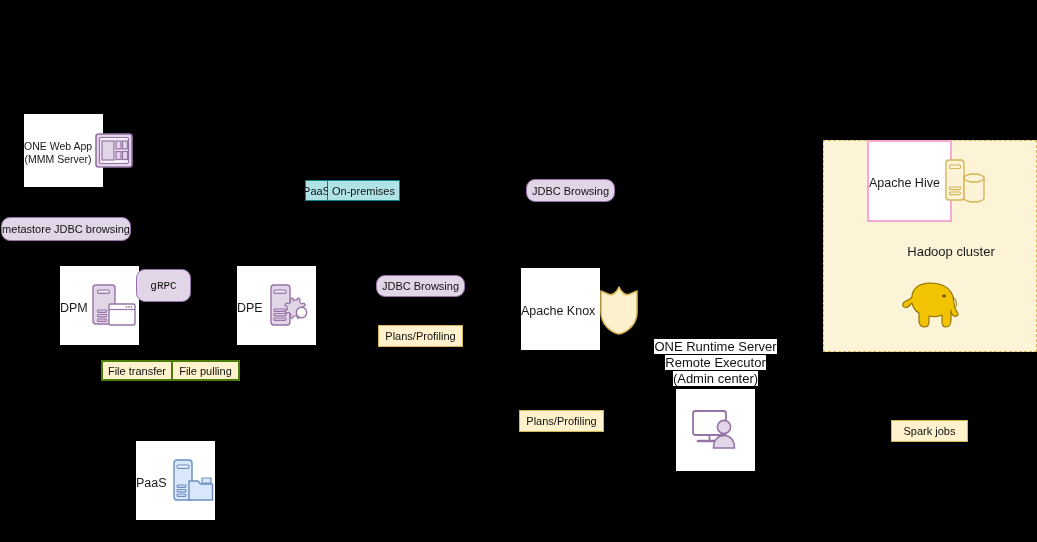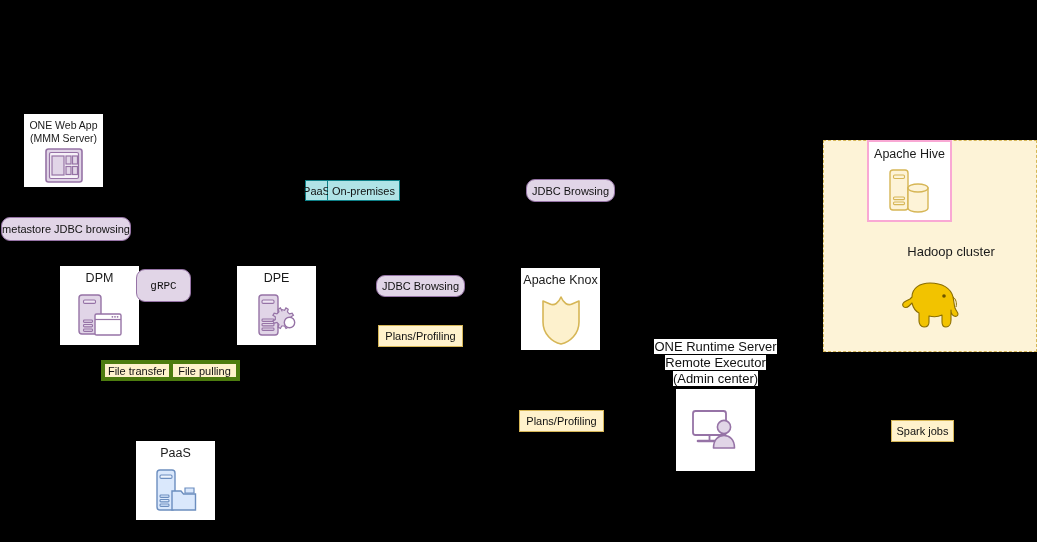--- a/index.html
+++ b/index.html
@@ -2,21 +2,21 @@
 <html><head>
 <meta charset="utf-8">
 <style>
   html,body{margin:0;padding:0;background:#000;}
   body{width:1037px;height:542px;position:relative;overflow:hidden;
        font-family:"Liberation Sans","DejaVu Sans",sans-serif;}
   .canvas{position:absolute;left:0;top:0;width:1037px;height:542px;}
 
   
   .node{position:absolute;background:#ffffff;box-sizing:border-box;
-        display:flex;flex-direction:column;align-items:center;}
+        display:flex;flex-direction:row;align-items:center;}
   .node .ttl{font-size:12.5px;color:#1a1a1a;line-height:15px;text-align:center;
              padding-top:5px;white-space:nowrap;}
   .node .art{flex:1;display:flex;align-items:center;justify-content:center;width:100%;}
 
   
   .caption{position:absolute;text-align:center;font-size:13px;line-height:16px;color:#111;}
   .caption span{background:#ffffff;display:inline;box-decoration-break:clone;
                 -webkit-box-decoration-break:clone;}
 
   
@@ -28,21 +28,21 @@
 
   
   .pillgrp{position:absolute;display:flex;}
   .pillgrp .seg{box-sizing:border-box;display:flex;align-items:center;justify-content:center;
                 font-size:11px;color:#111;white-space:nowrap;
                 background:#b0e3e6;border:1px solid #0e8088;}
   .pillgrp .seg+.seg{border-left:none;}
   .lblgrp{position:absolute;display:flex;}
   .lblgrp .seg{box-sizing:border-box;display:flex;align-items:center;justify-content:center;
                font-size:11px;color:#111;white-space:nowrap;
-               background:#fff2cc;border:4px solid #4d7c0f;}
+               background:#fff2cc;border:2px solid #4d7c0f;}
   .lblgrp .seg+.seg{border-left:none;}
 
   
   .cluster{position:absolute;background:#fdf3d7;border:1.5px dashed #d6b656;box-sizing:border-box;}
   .cluster .clabel{position:absolute;left:0;right:0;text-align:center;
                    font-size:13px;color:#1a1a1a;padding-left:42px;}
 </style>
 </head>
 <body>
 
@@ -191,15 +191,15 @@
   </div>
 
   <div class="lbl purple" style="left:526px;top:179px;width:89px;height:23px;">JDBC Browsing</div>
 
   <div class="lbl purple" style="left:376px;top:275px;width:89px;height:22px;">JDBC Browsing</div>
 
   <div class="lbl orange" style="left:378px;top:325px;width:85px;height:22px;">Plans/Profiling</div>
 
   <div class="lbl orange" style="left:519px;top:410px;width:85px;height:22px;">Plans/Profiling</div>
 
-  <div class="lbl orange" style="left:891px;top:420px;width:63px;height:22px;">Spark jobs</div>
+  <div class="lbl orange" style="left:891px;top:420px;width:77px;height:22px;">Spark jobs</div>
 
 </div>
 
 </body></html>

